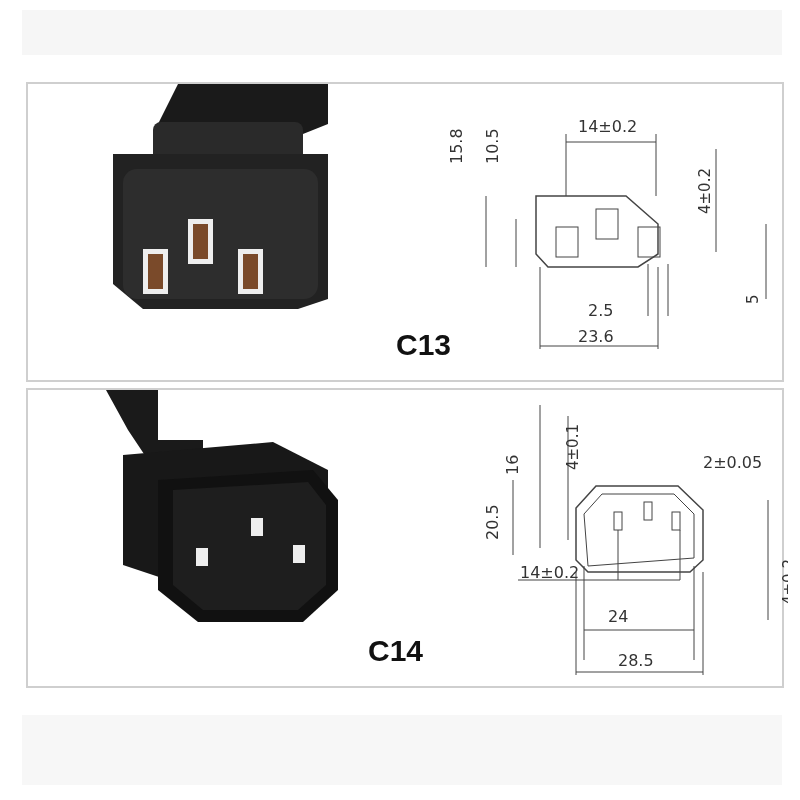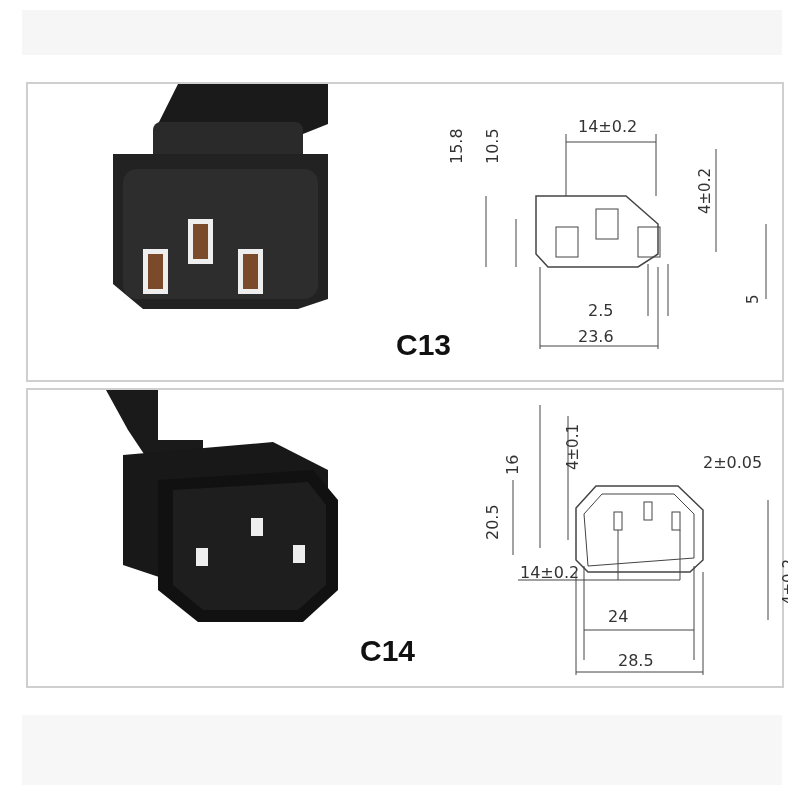--- a/index.html
+++ b/index.html
@@ -63,21 +63,21 @@
 <div class="panel p2">
   <svg width="400" height="296" style="position:absolute;left:0;top:0">
     <path d="M78 0 L130 0 L130 50 L175 50 L175 70 L120 70 L100 40 Z" fill="#1a1a1a"></path>
     <path d="M95 65 L245 52 L300 80 L300 190 L170 200 L95 175 Z" fill="#181818"></path>
     <path d="M130 90 L285 80 L310 110 L310 200 L275 232 L170 232 L130 200 Z" fill="#111"></path>
     <path d="M145 100 L280 92 L298 115 L298 195 L270 220 L175 220 L145 195 Z" fill="#1e1e1e"></path>
     <rect x="168" y="158" width="12" height="18" fill="#eee"></rect>
     <rect x="223" y="128" width="12" height="18" fill="#eee"></rect>
     <rect x="265" y="155" width="12" height="18" fill="#eee"></rect>
   </svg>
-  <div class="label" style="left:332px;top:244px">C14</div>
+  <div class="label" style="left:340px;top:244px">C14</div>
   <svg width="360" height="296" style="position:absolute;left:400px;top:0" stroke="#444" fill="none" stroke-width="1">
     <path d="M168 96 L250 96 L275 120 L275 170 L262 182 L160 182 L148 170 L148 118 Z" stroke-width="1.5"></path>
     <path d="M174 104 L246 104 L266 124 L266 168 L160 176 L156 124 Z"></path>
     <rect x="186" y="122" width="8" height="18"></rect>
       <rect x="216" y="112" width="8" height="18"></rect>
       <rect x="244" y="122" width="8" height="18"></rect>
     <line x1="85" y1="90" x2="85" y2="165"></line>
       <line x1="112" y1="15" x2="112" y2="158"></line>
     <line x1="140" y1="26" x2="140" y2="150"></line>
     <line x1="190" y1="140" x2="190" y2="190"></line>

